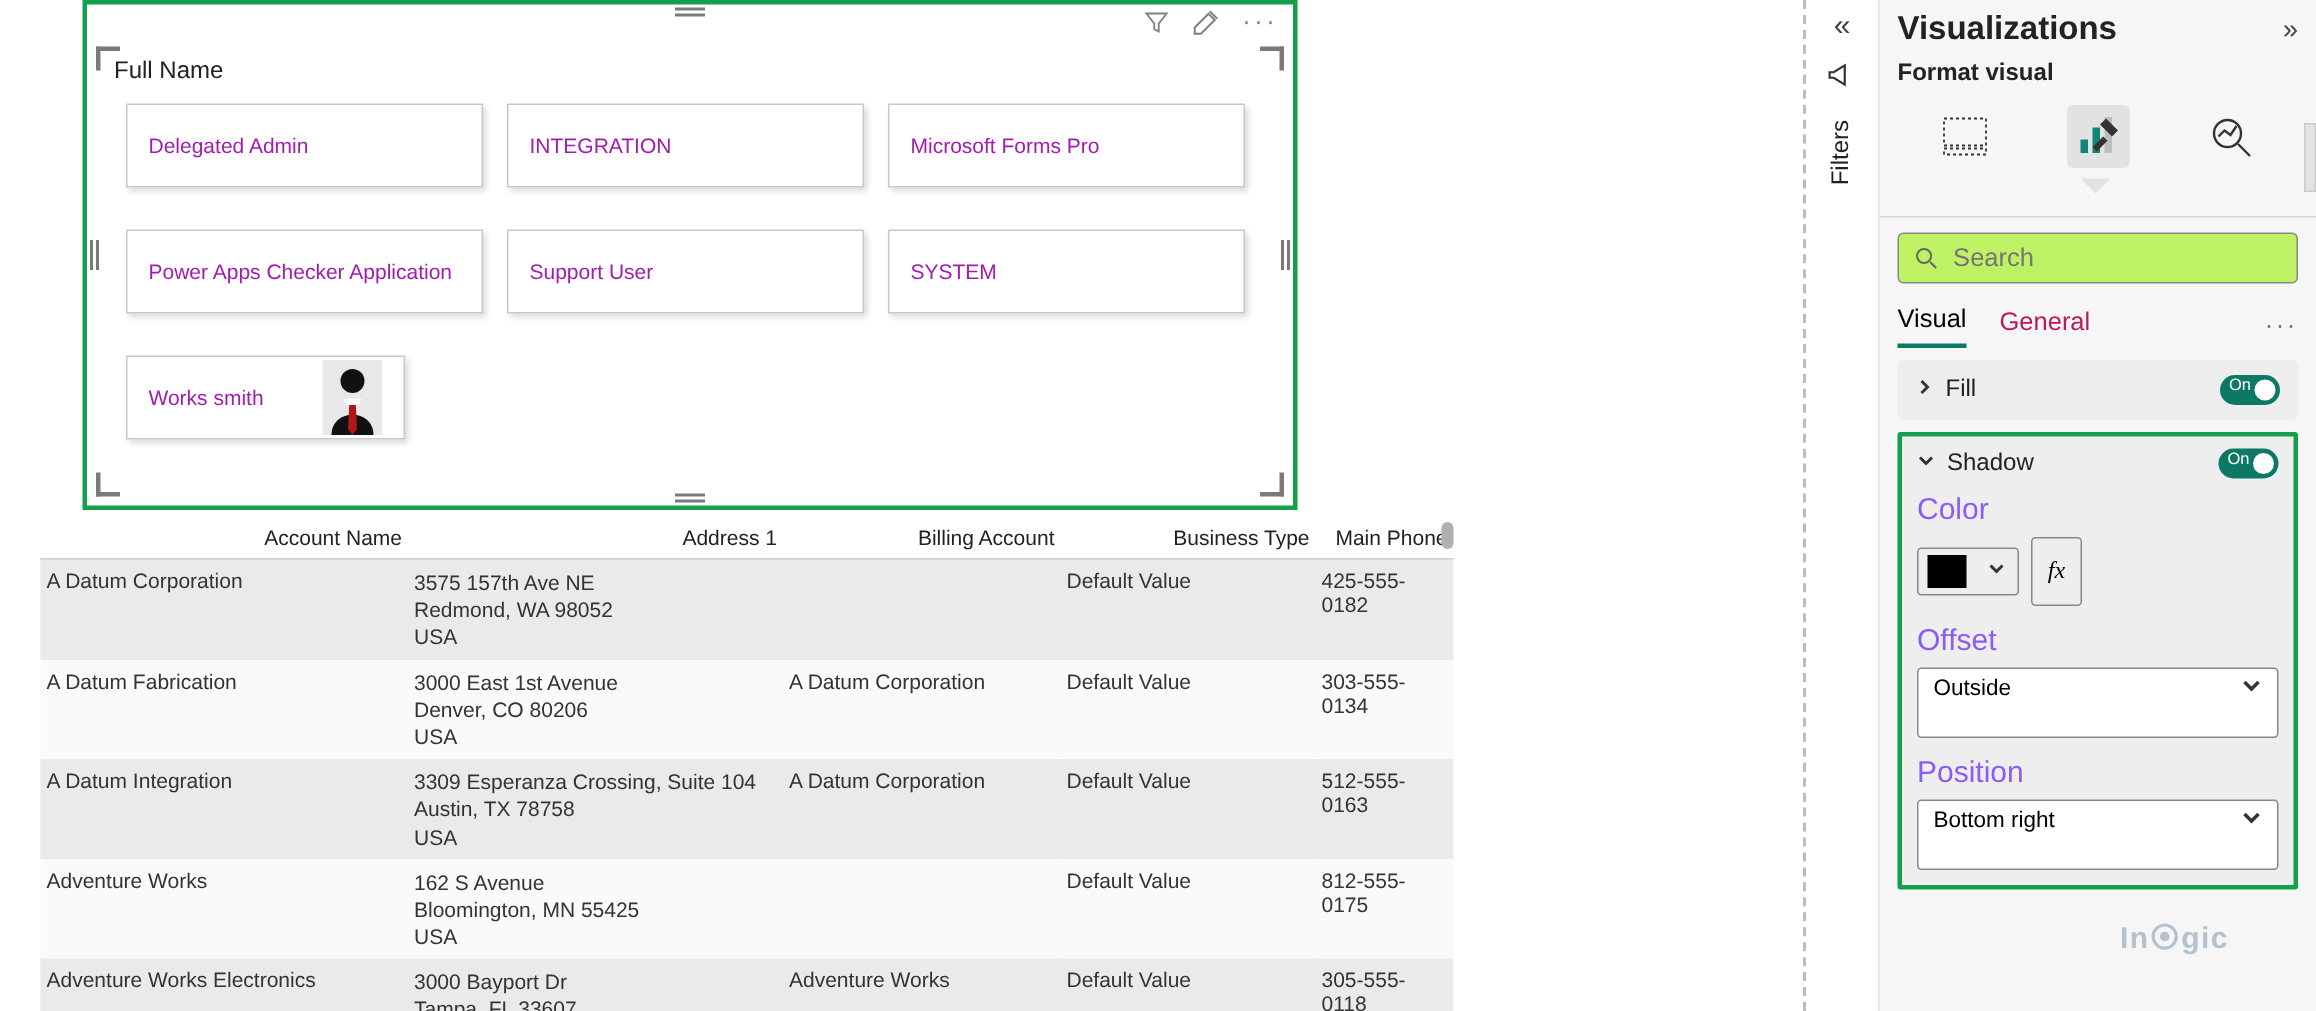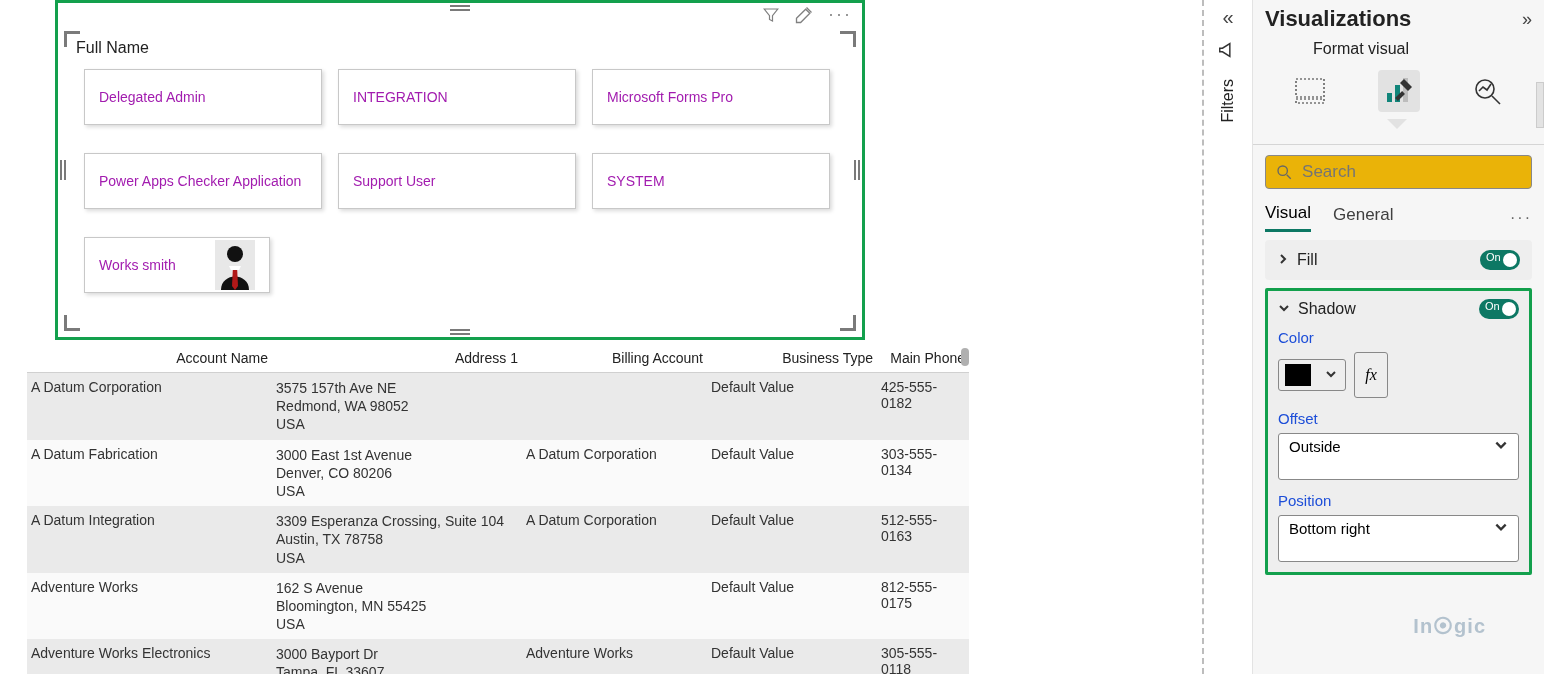--- a/index.html
+++ b/index.html
@@ -63,43 +63,43 @@
 .right { width: 340px; display: flex; }
 .mini-rail { width: 48px; display:flex; flex-direction:column; align-items:center; padding-top:6px; gap:10px; }
 .mini-rail .chev { font-size: 20px; color:#444; }
 .filters-label { writing-mode: vertical-rl; font-size: 16px; color:#222; margin-top:4px; transform: rotate(180deg); }
 
 .viz-panel { flex:1; background:#f6f6f6; border-left:1px solid #e3e3e3; display:flex; flex-direction:column; padding: 6px 12px 12px 12px; gap:8px;}
 .viz-header { display:flex; align-items:center; justify-content:space-between; }
 .viz-title { font-size: 22px; font-weight:600; color:#222;}
 .expand { font-size: 18px; color:#444; }
 
-.subtitle { font-size: 16px; color:#222; font-weight:400;margin-left:48px;}
+.subtitle { font-size: 16px; color:#222; font-weight:700;}
 .mode-icons { display:flex; justify-content:space-around; align-items:center; padding: 4px 0 0 0;}
 .mode-btn { width:42px; height:42px; display:flex; align-items:center; justify-content:center; border-radius:4px;}
 .mode-btn.active { background:#e2e2e2; position:relative;}
 .mode-arrow { position:relative; height:14px; display:flex; justify-content:center;}
 .mode-arrow::after{ content:""; position:absolute; top:-1px; left:50%; transform:translateX(-12px); width:0;height:0; border-left:10px solid transparent; border-right:10px solid transparent; border-top:10px solid #e2e2e2;}
 .hr { border:none; border-top:1px solid #d5d5d5; margin:2px -12px;}
 
-.search-box { display:flex; align-items:center; gap:10px; border:1px solid #888; border-radius:4px; padding:6px 10px; background:#eab308;}
+.search-box { display:flex; align-items:center; gap:10px; border:1px solid #888; border-radius:4px; padding:6px 10px; background:#bef264;}
 .search-box input { border:none; background:transparent; outline:none; font-size:17px; width:100%; color:#444;}
 .tabs { display:flex; gap:22px; align-items:center; padding-top:6px;}
-.tab { font-size:17px; color:#404040; padding-bottom:6px; cursor:pointer;}
+.tab { font-size:17px; color:#be185d; padding-bottom:6px; cursor:pointer;}
 .tab.active { color:#000; border-bottom:3px solid #0d7864; font-weight:500;}
 .tab-more { margin-left:auto; letter-spacing:2px; color:#666;}
 
 .card { background:#eee; border-radius:4px; padding:10px 12px; display:flex; flex-direction:column; gap:10px;}
 .card-row { display:flex; align-items:center; justify-content:space-between;}
 .card-row .lbl { display:flex; align-items:center; gap:8px; font-size:16px; color:#222;}
 .chev-icon { display:inline-block; }
 .toggle { width:40px; height:20px; border-radius:10px; background:#0d7864; position:relative;}
 .toggle::after{content:""; position:absolute; right:3px; top:3px; width:14px; height:14px; border-radius:50%; background:#fff;}
 .toggle .txt { position:absolute; left:6px; top:1px; font-size:11px; color:#fff; }
-.field-label{ font-size:15px; color:#1d4ed8;}
+.field-label{ font-size:20px; color:#8b5cf6;}
 .color-row { display:flex; gap:8px; align-items:center;}
 .color-swatch { display:flex; align-items:center; border:1px solid #888; border-radius:3px; height:32px;}
 .swatch { width:26px; height:22px; background:#000; margin:0 6px;}
 .dd-caret { padding:0 8px; color:#444;}
 .fx-btn { width:34px; height:46px; border:1px solid #888; border-radius:3px; display:flex; align-items:center; justify-content:center; font-style:italic; font-family: "Times New Roman", serif; font-size:16px;}
 .select { border:1px solid #888; border-radius:3px; height:47px; display:flex; justify-content:space-between; padding:4px 10px; background:#fff; font-size:15px;}
 .green-outline { border:3px solid #13a04d; border-radius:2px; padding:8px 10px; background:#eee;}
 .watermark { position:absolute; right:58px; bottom:36px; font-size:20px; color:#b3c2ce; font-weight:700; letter-spacing:1px; pointer-events:none;}
 
 .right-strip{ position:absolute; right:0; top:82px; width:8px; height:46px; background:#e3e3e3; border:1px solid #ccc;}

